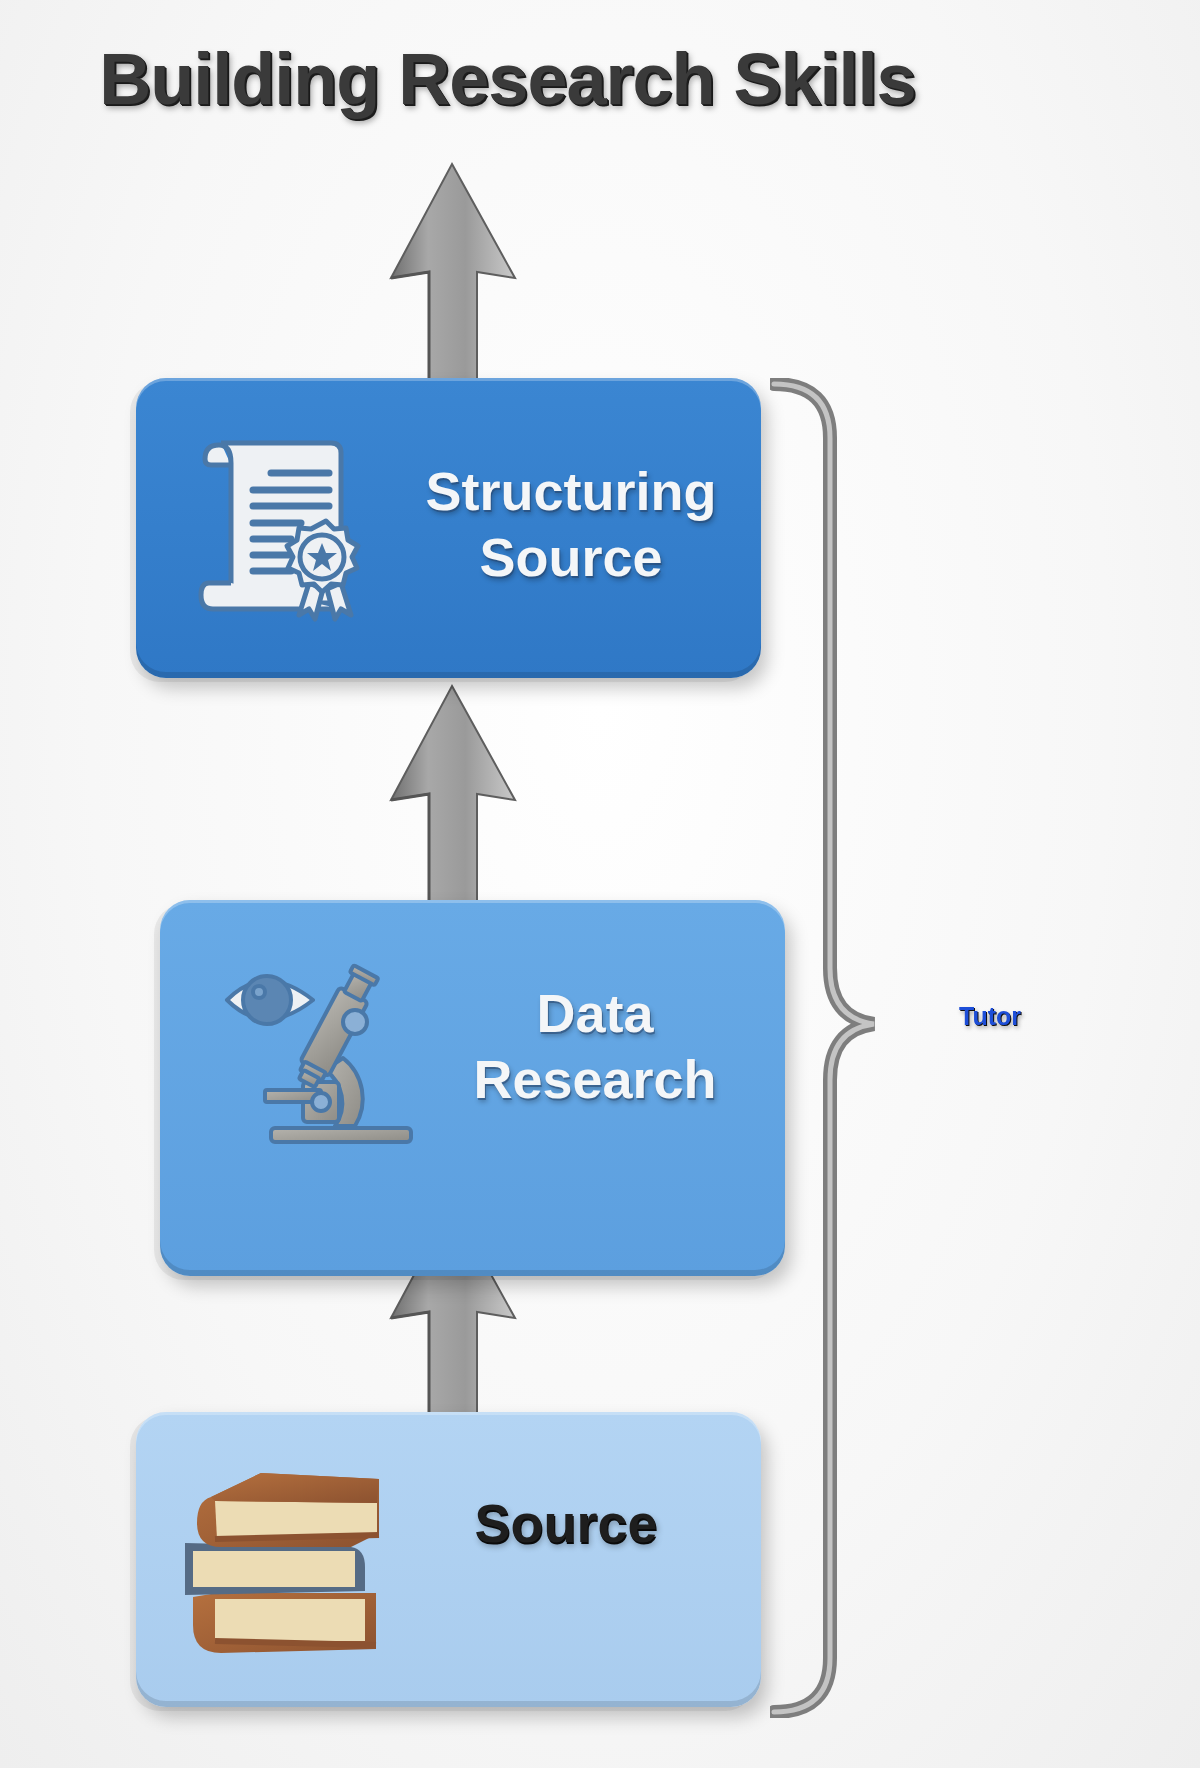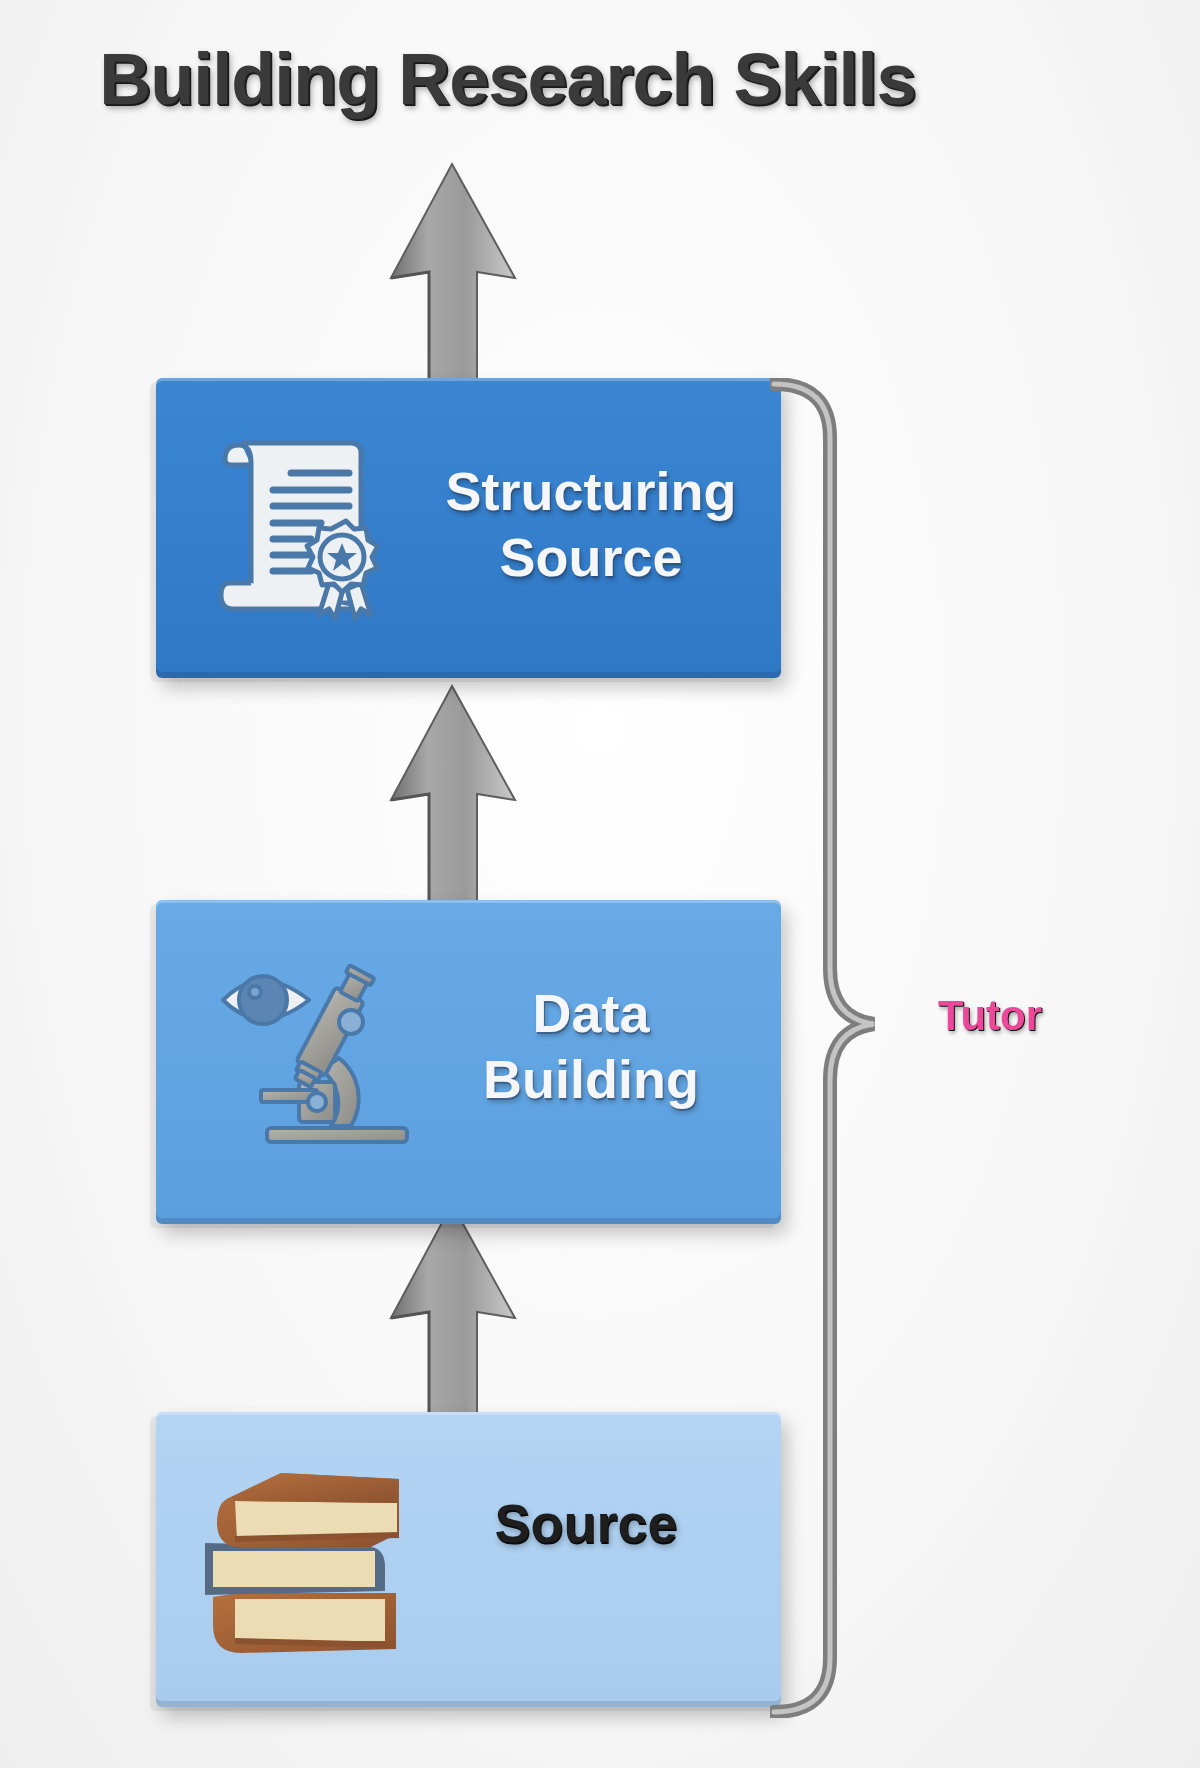--- a/index.html
+++ b/index.html
@@ -9,38 +9,38 @@
       font-family: "Liberation Sans", sans-serif;
     }
     .title {
       position: absolute; left: 0; top: 38px; width: 1015px; text-align: center;
       font-family: "Liberation Sans", sans-serif; font-weight: 700; font-size: 72px;
       color: #3a3a3a; letter-spacing: -1px;
       text-shadow: 1px 1px 0 #1f1f1f, 2px 2px 0 #1a1a1a, 3px 4px 6px rgba(0,0,0,0.35);
     }
     .arrow { position: absolute; }
     .card {
-      position: absolute; left: 156px; width: 625px; border-radius: 6px;
+      position: absolute; left: 136px; width: 625px; border-radius: 30px;
       box-shadow: -6px 4px 0 rgba(0,0,0,0.06), 6px 10px 18px rgba(0,0,0,0.22), inset 0 -6px 0 rgba(0,0,0,0.12), inset 0 3px 0 rgba(255,255,255,0.25);
     }
     .card .icon { position: absolute; left: 55px; }
     .card .label {
       position: absolute; right: 30px; text-align: center;
       font-family: "Liberation Sans", sans-serif; font-weight: 700; font-size: 54px; line-height: 66px;
     }
     .card-top { top: 378px; height: 300px; background: linear-gradient(180deg,#3b86d2 0%,#2f78c6 100%); }
-    .card-mid { top: 900px; height: 324px; background: linear-gradient(180deg,#68aae6 0%,#5c9fdf 100%); }
+    .card-mid { top: 900px; height: 376px; background: linear-gradient(180deg,#68aae6 0%,#5c9fdf 100%); margin-left: 24px; }
     .card-bot { top: 1412px; height: 295px; background: linear-gradient(180deg,#b3d4f3 0%,#a9ccee 100%); }
     .label-light { color: #f4f6f8; text-shadow: 1px 2px 0 rgba(40,70,110,0.55), 2px 4px 5px rgba(0,0,0,0.25); }
     .label-dark { color: #1e1e1e; text-shadow: 1px 2px 0 #0a0a0a, 2px 4px 6px rgba(0,0,0,0.3); }
     .brace { position: absolute; left: 770px; top: 378px; }
     .side-label {
       position: absolute; left: 880px; top: 990px; width: 220px; text-align: center;
-      font-family: "Liberation Sans", sans-serif; font-weight: 700; font-size: 42px; line-height: 52px;
-      color: #ec4899; text-shadow: 1px 1px 0 #0f0f0f, 2px 3px 4px rgba(0,0,0,0.35);
+      font-family: "Liberation Sans", sans-serif; font-weight: 700; font-size: 25px; line-height: 52px;
+      color: #1d4ed8; text-shadow: 1px 1px 0 #0f0f0f, 2px 3px 4px rgba(0,0,0,0.35);
     }
   </style>
 </head>
 <body>
 
 <svg width="0" height="0" style="position:absolute">
   <defs>
     <linearGradient id="metal" x1="0" y1="0" x2="1" y2="0">
       <stop offset="0" stop-color="#6f6f6f"></stop>
       <stop offset="0.3" stop-color="#a8a8a8"></stop>
@@ -122,21 +122,21 @@
         <rect x="106" y="14" width="28" height="8" rx="2"></rect>
         <rect x="108" y="122" width="24" height="10" rx="2"></rect>
         <rect x="111" y="130" width="18" height="10" rx="2"></rect>
       </g>
       <circle cx="140" cy="72" r="12" fill="#8bb0d6"></circle>
       <circle cx="106" cy="152" r="9" fill="#8bb0d6"></circle>
     </g>
   </svg>
   <div class="label label-light" style="top:80px;width:320px">
     <div>Data</div>
-    <div>Building</div>
+    <div>Research</div>
   </div>
 </div>
 
 <div class="card card-bot">
   <svg class="icon" style="top:55px;left:45px" width="210" height="200" viewBox="0 0 210 200">
 
     <path d="M12,130 L36,126 L195,126 L195,182 L40,186 Q12,186 12,158 Z" fill="url(#leather)"></path>
     <rect x="34" y="132" width="150" height="42" fill="#ecdcb4"></rect>
     <line x1="34" y1="174" x2="195" y2="178" stroke="#8c5230" stroke-width="6"></line>
 

